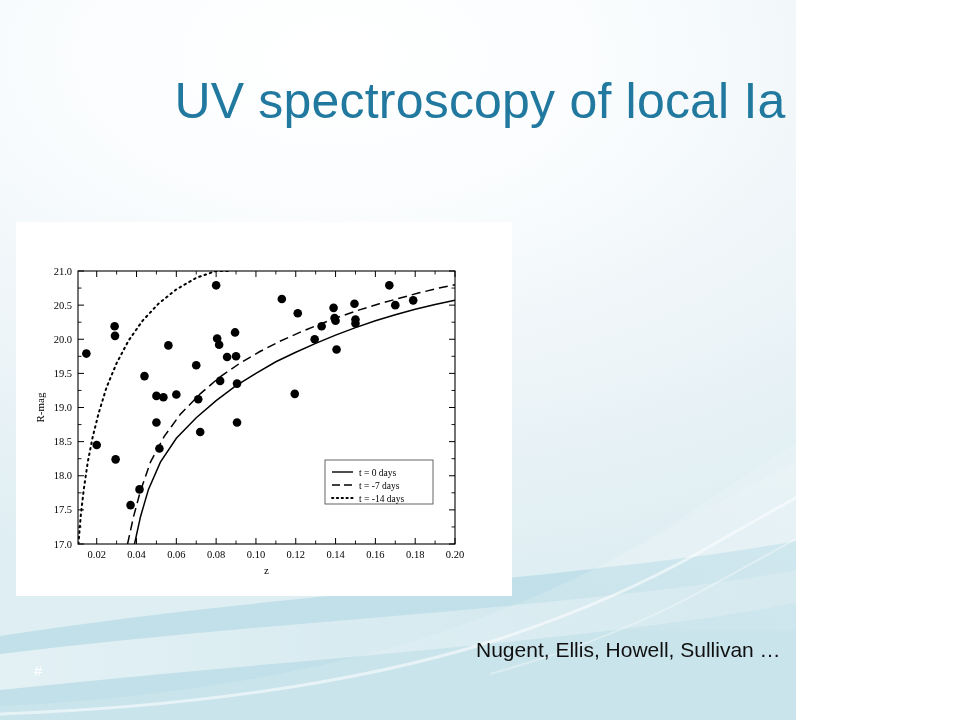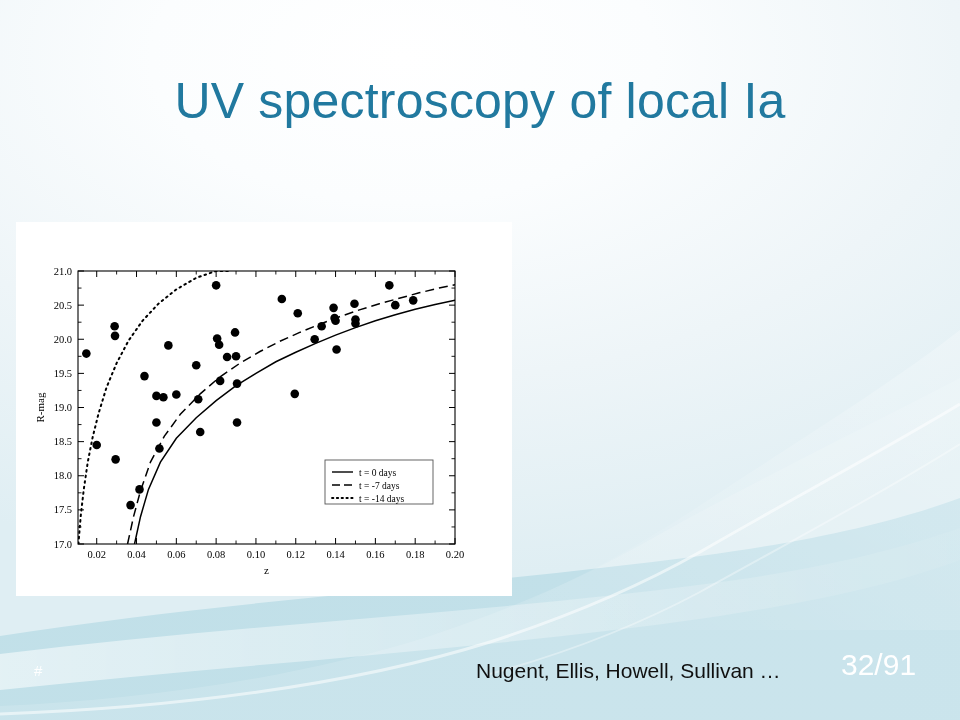--- a/index.html
+++ b/index.html
@@ -9,21 +9,21 @@
   }
   body {
     width: 960px;
     height: 720px;
     overflow: hidden;
     font-family: "Liberation Sans", sans-serif;
   }
 
   #slide {
     position: relative;
-    width: 960px;
+    width: 796px;
     height: 720px;
     overflow: hidden;
     background: #ffffff;
   }
 
   
   #bg-gradient {
     position: absolute;
     inset: 0;
     background:
@@ -63,21 +63,21 @@
     position: absolute;
     left: 34px;
     top: 662px;
     color: #ffffff;
     font-size: 15px;
     font-family: "Liberation Sans", sans-serif;
   }
   #footer-credit {
     position: absolute;
     left: 476px;
-    top: 659px;
+    top: 638px;
     color: #101010;
     font-size: 21px;
     font-family: "Liberation Sans", sans-serif;
     white-space: nowrap;
   }
   #footer-pagenum {
     position: absolute;
     left: 841px;
     top: 648px;
     color: #ffffff;

